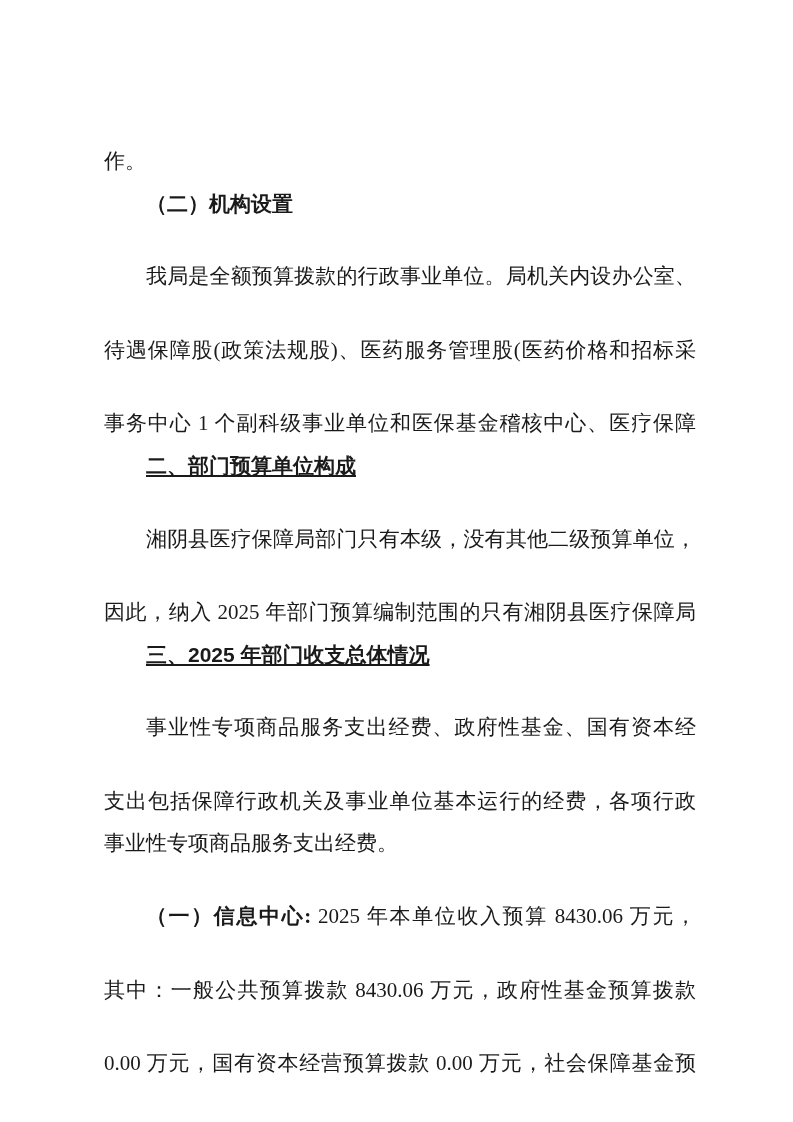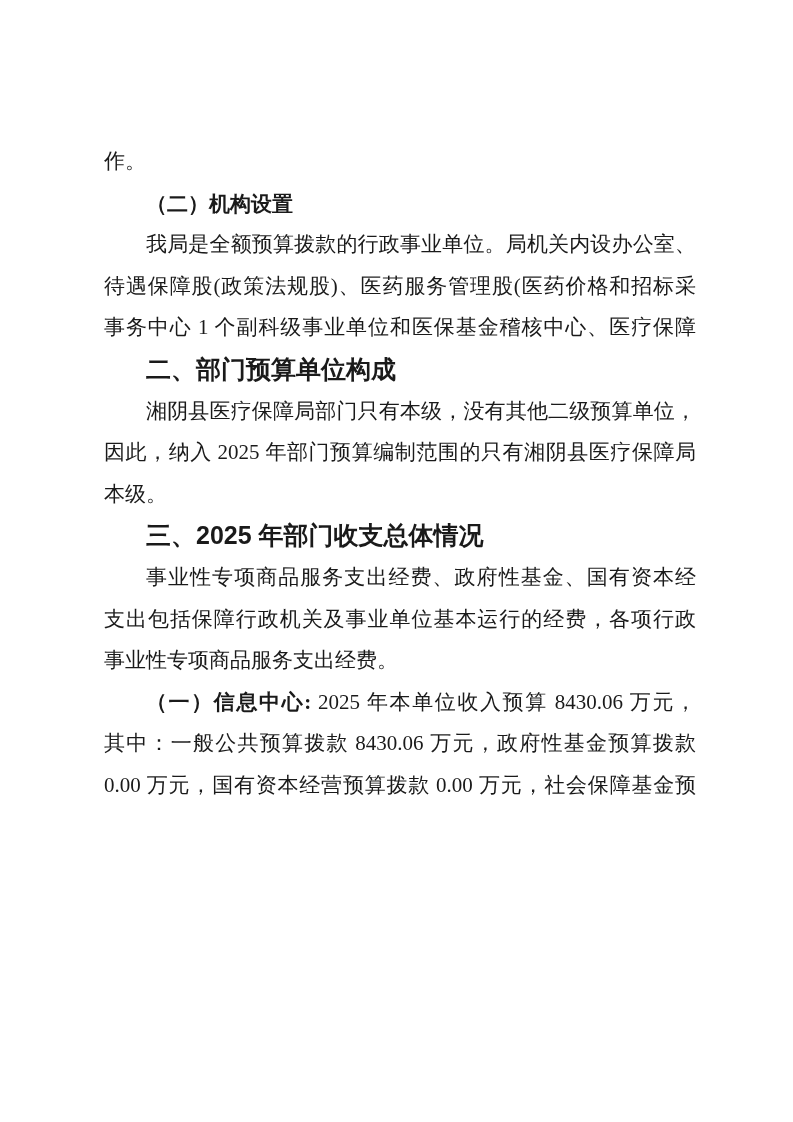--- a/index.html
+++ b/index.html
@@ -23,30 +23,32 @@
     font-family:"Liberation Serif","DejaVu Serif",serif;
     font-size:21px;
     height:41.6px;
     line-height:41.6px;
     text-align:left;
     overflow:hidden;
   }
   .just {
     text-align:justify;
     text-align-last:justify;
+    margin-top:32px;
   }
   .indent { text-indent:42px; }
   .h-serif {
     font-weight:700;
     font-family:Liberation Sans, sans-serif;
   }
   .h-sans {
     font-weight:700;
     font-family:"Liberation Sans","DejaVu Sans",sans-serif;
-    font-size:25px;
+    font-size:21px;
+    text-decoration:underline;
   }
   .lead { font-weight:700; }
 </style>
 </head>
 <body>
 
 <div class="page">
   <div class="content">
 
     <div class="ln">作。</div>
@@ -54,21 +56,20 @@
     <div class="ln h-serif indent">（二）机构设置</div>
 
     <div class="ln just indent">我局是全额预算拨款的行政事业单位。局机关内设办公室、</div>
     <div class="ln just">待遇保障股(政策法规股)、医药服务管理股(医药价格和招标采</div>
     <div class="ln just">事务中心 1 个副科级事业单位和医保基金稽核中心、医疗保障</div>
 
     <div class="ln h-sans indent">二、部门预算单位构成</div>
 
     <div class="ln just indent">湘阴县医疗保障局部门只有本级，没有其他二级预算单位，</div>
     <div class="ln just">因此，纳入 2025 年部门预算编制范围的只有湘阴县医疗保障局</div>
-    <div class="ln">本级。</div>
 
     <div class="ln h-sans indent">三、2025 年部门收支总体情况</div>
 
     <div class="ln just indent">事业性专项商品服务支出经费、政府性基金、国有资本经</div>
     <div class="ln just">支出包括保障行政机关及事业单位基本运行的经费，各项行政</div>
     <div class="ln">事业性专项商品服务支出经费。</div>
 
     <div class="ln just indent"><span class="lead">（一）信息中心:</span><span> 2025 年本单位收入预算 8430.06 万元，</span></div>
 
     <div class="ln just">其中：一般公共预算拨款 8430.06 万元，政府性基金预算拨款</div>

